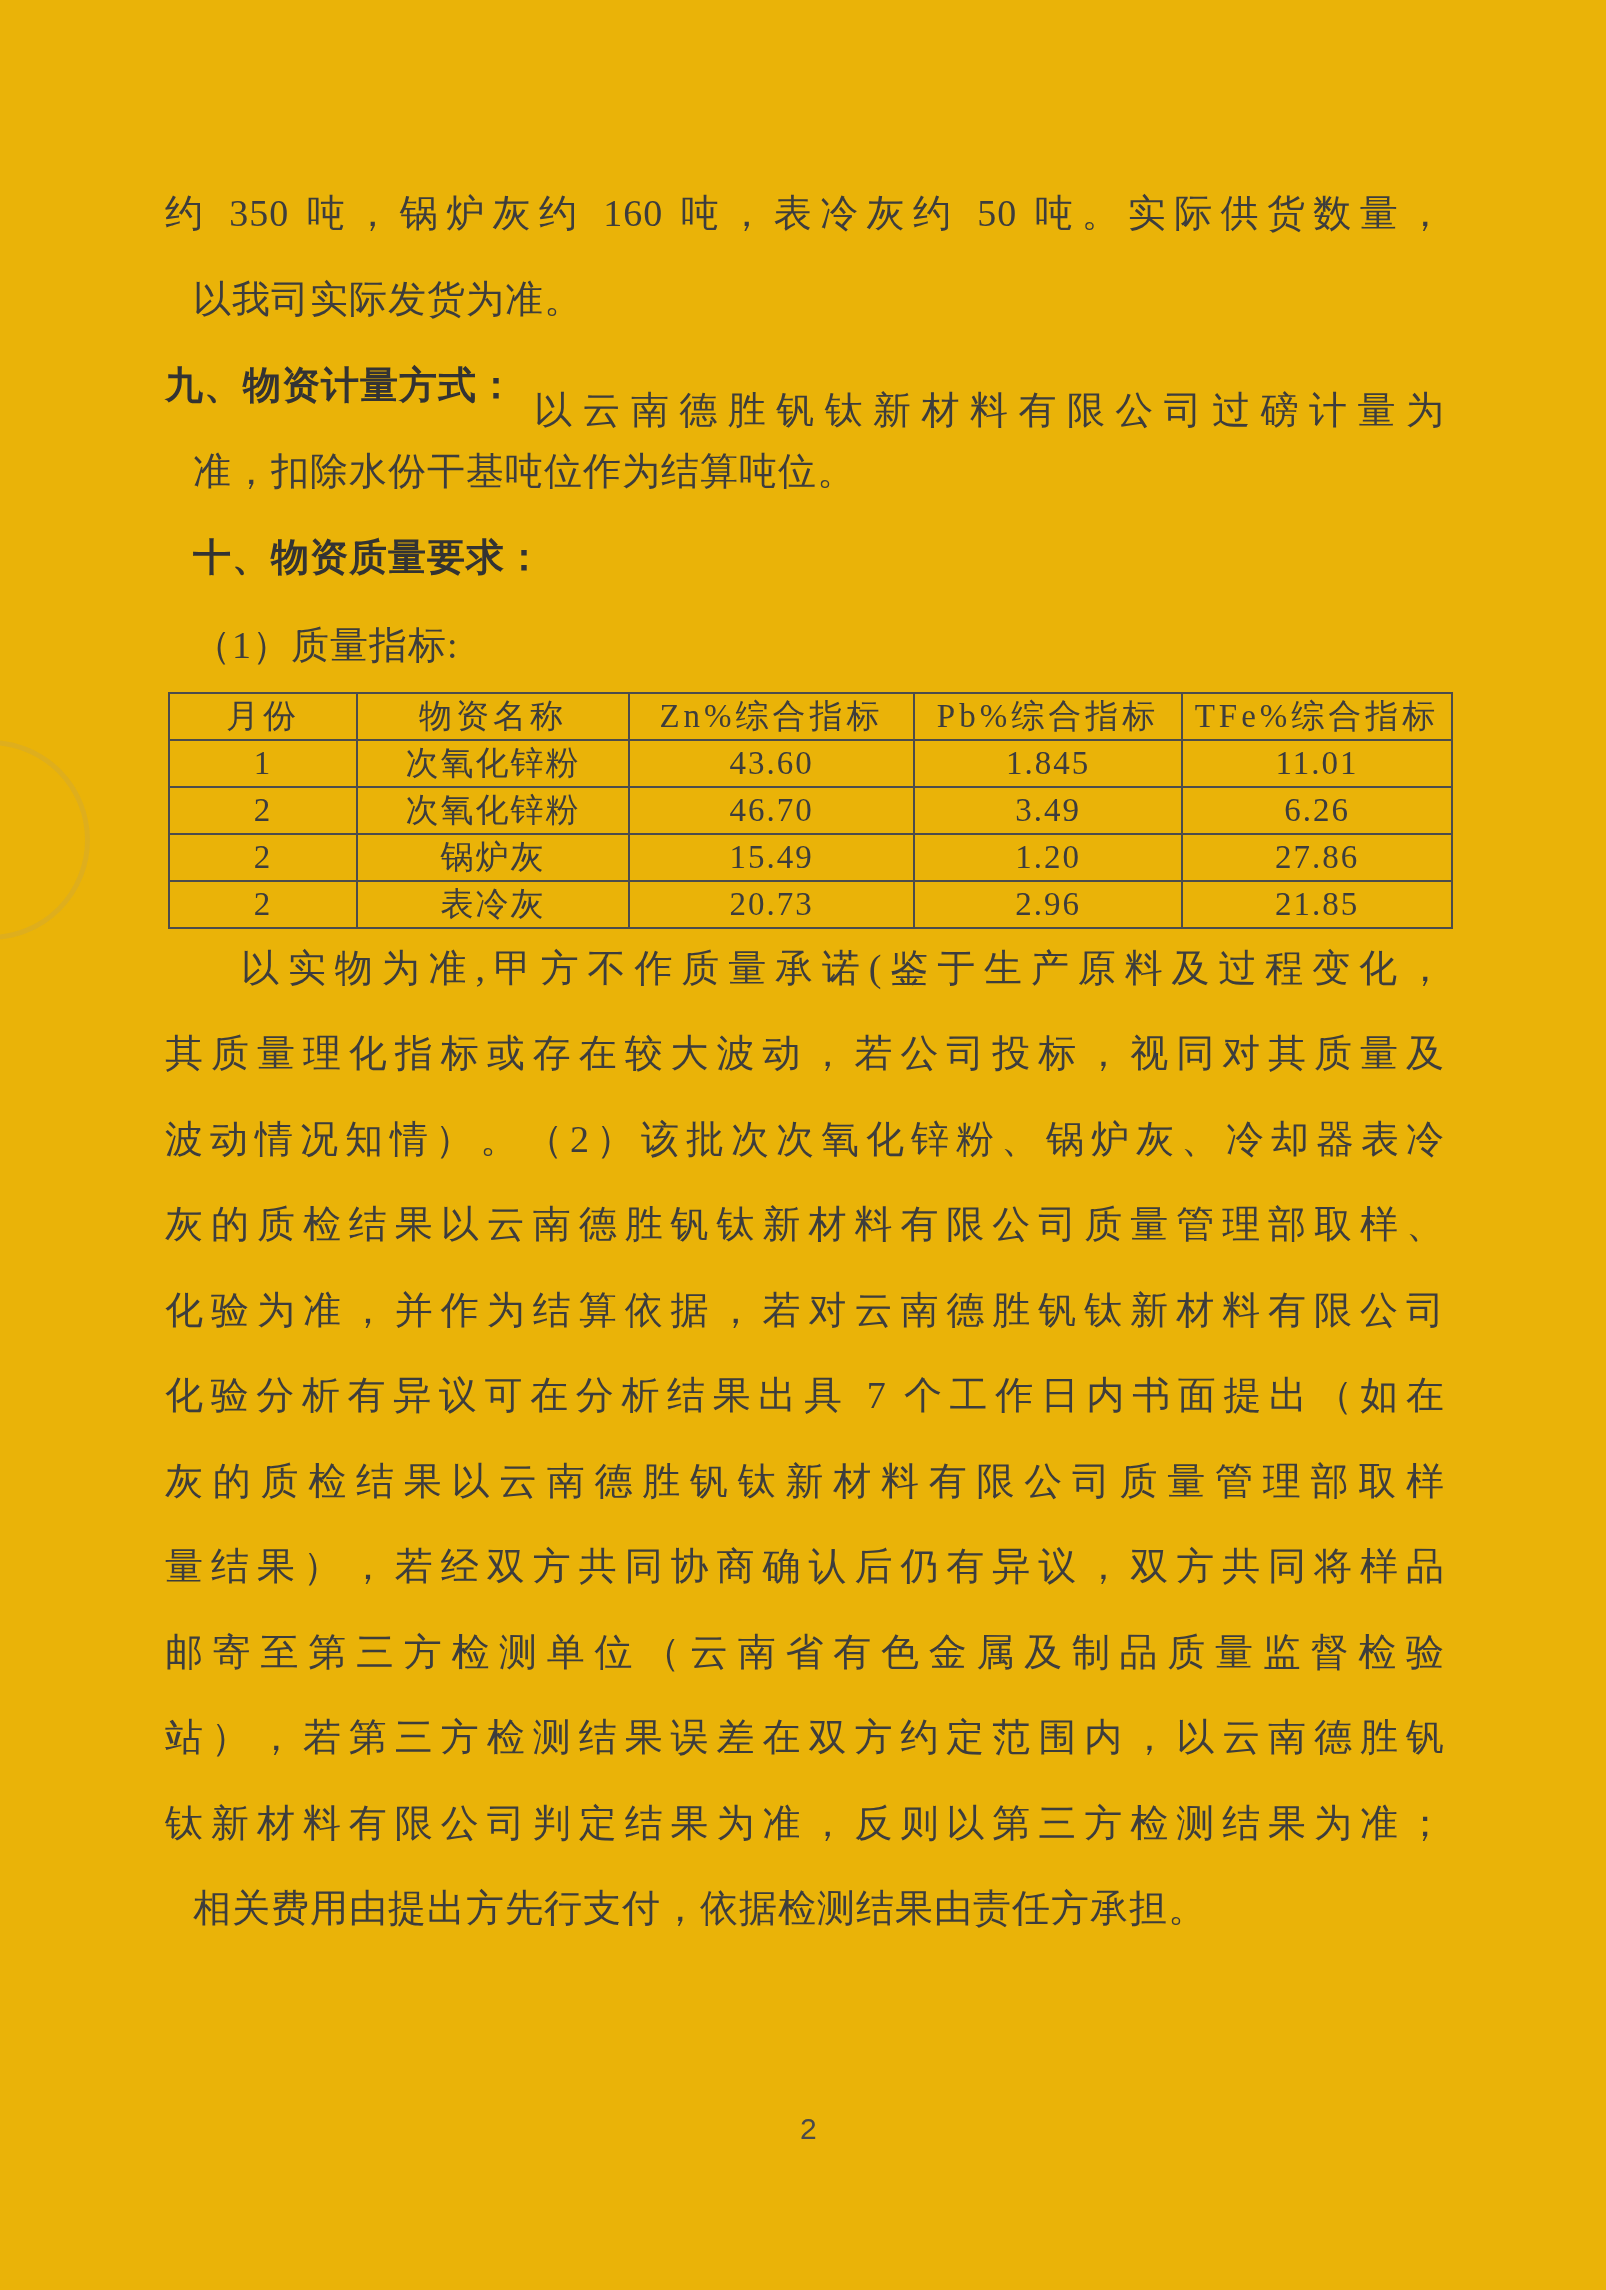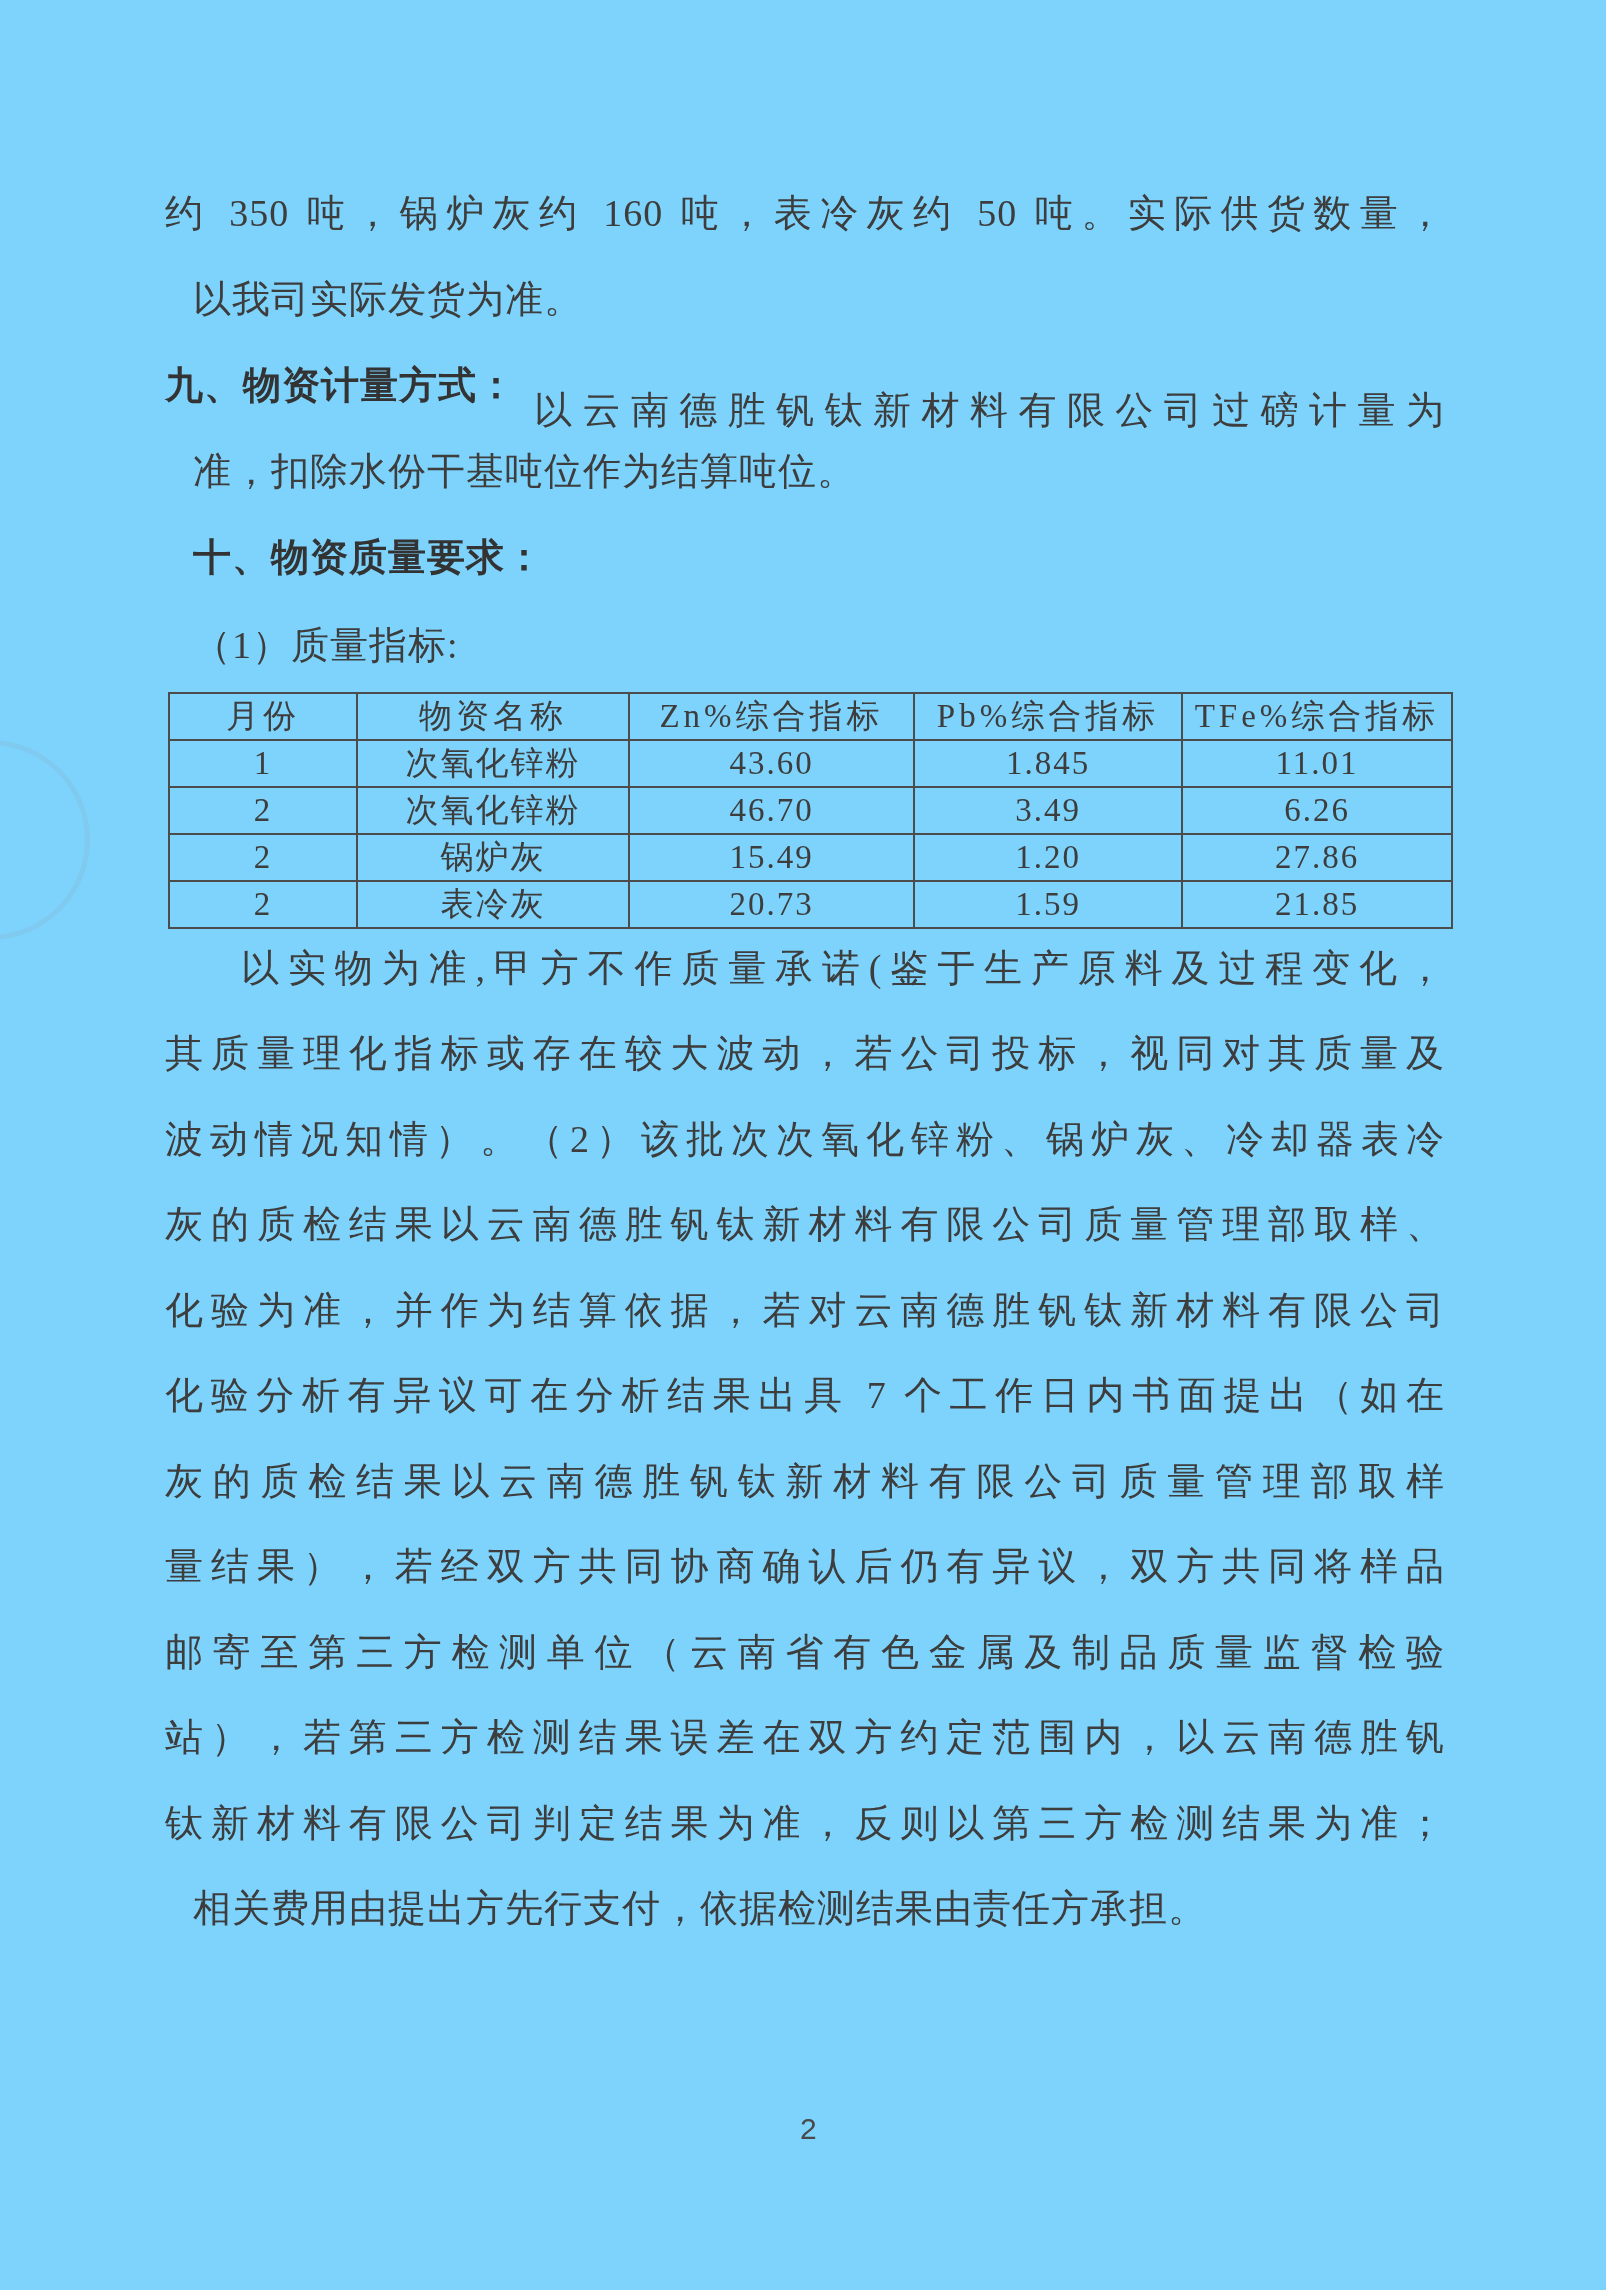--- a/index.html
+++ b/index.html
@@ -1,21 +1,21 @@
 <!DOCTYPE html>
 <html><head>
 <meta charset="utf-8">
 <style>
   html, body { margin: 0; padding: 0; background: #e8e8e8; }
   .page {
     position: relative;
     width: 1606px;
     height: 2290px;
     margin: 0 auto;
-    background: #7dd3fc;
+    background: #eab308;
     overflow: hidden;
     font-family: "Liberation Serif", "DejaVu Serif", serif;
     color: #3d3d3d;
   }
   .line {
     position: absolute;
     left: 165px;
     width: 1280px;
     font-size: 38px;
     line-height: 1.25;
@@ -131,21 +131,21 @@
         <td>2</td>
         <td>锅炉灰</td>
         <td>15.49</td>
         <td>1.20</td>
         <td>27.86</td>
       </tr>
       <tr class="data">
         <td>2</td>
         <td>表冷灰</td>
         <td>20.73</td>
-        <td>1.59</td>
+        <td>2.96</td>
         <td>21.85</td>
       </tr>
     </tbody>
   </table>
 
   <div class="line indent2" style="top:945px">以实物为准,甲方不作质量承诺(鉴于生产原料及过程变化，</div>
   <div class="line" style="top:1030px">其质量理化指标或存在较大波动，若公司投标，视同对其质量及</div>
   <div class="line" style="top:1116px">波动情况知情）。（2）该批次次氧化锌粉、锅炉灰、冷却器表冷</div>
   <div class="line" style="top:1201px">灰的质检结果以云南德胜钒钛新材料有限公司质量管理部取样、</div>
   <div class="line" style="top:1287px">化验为准，并作为结算依据，若对云南德胜钒钛新材料有限公司</div>

